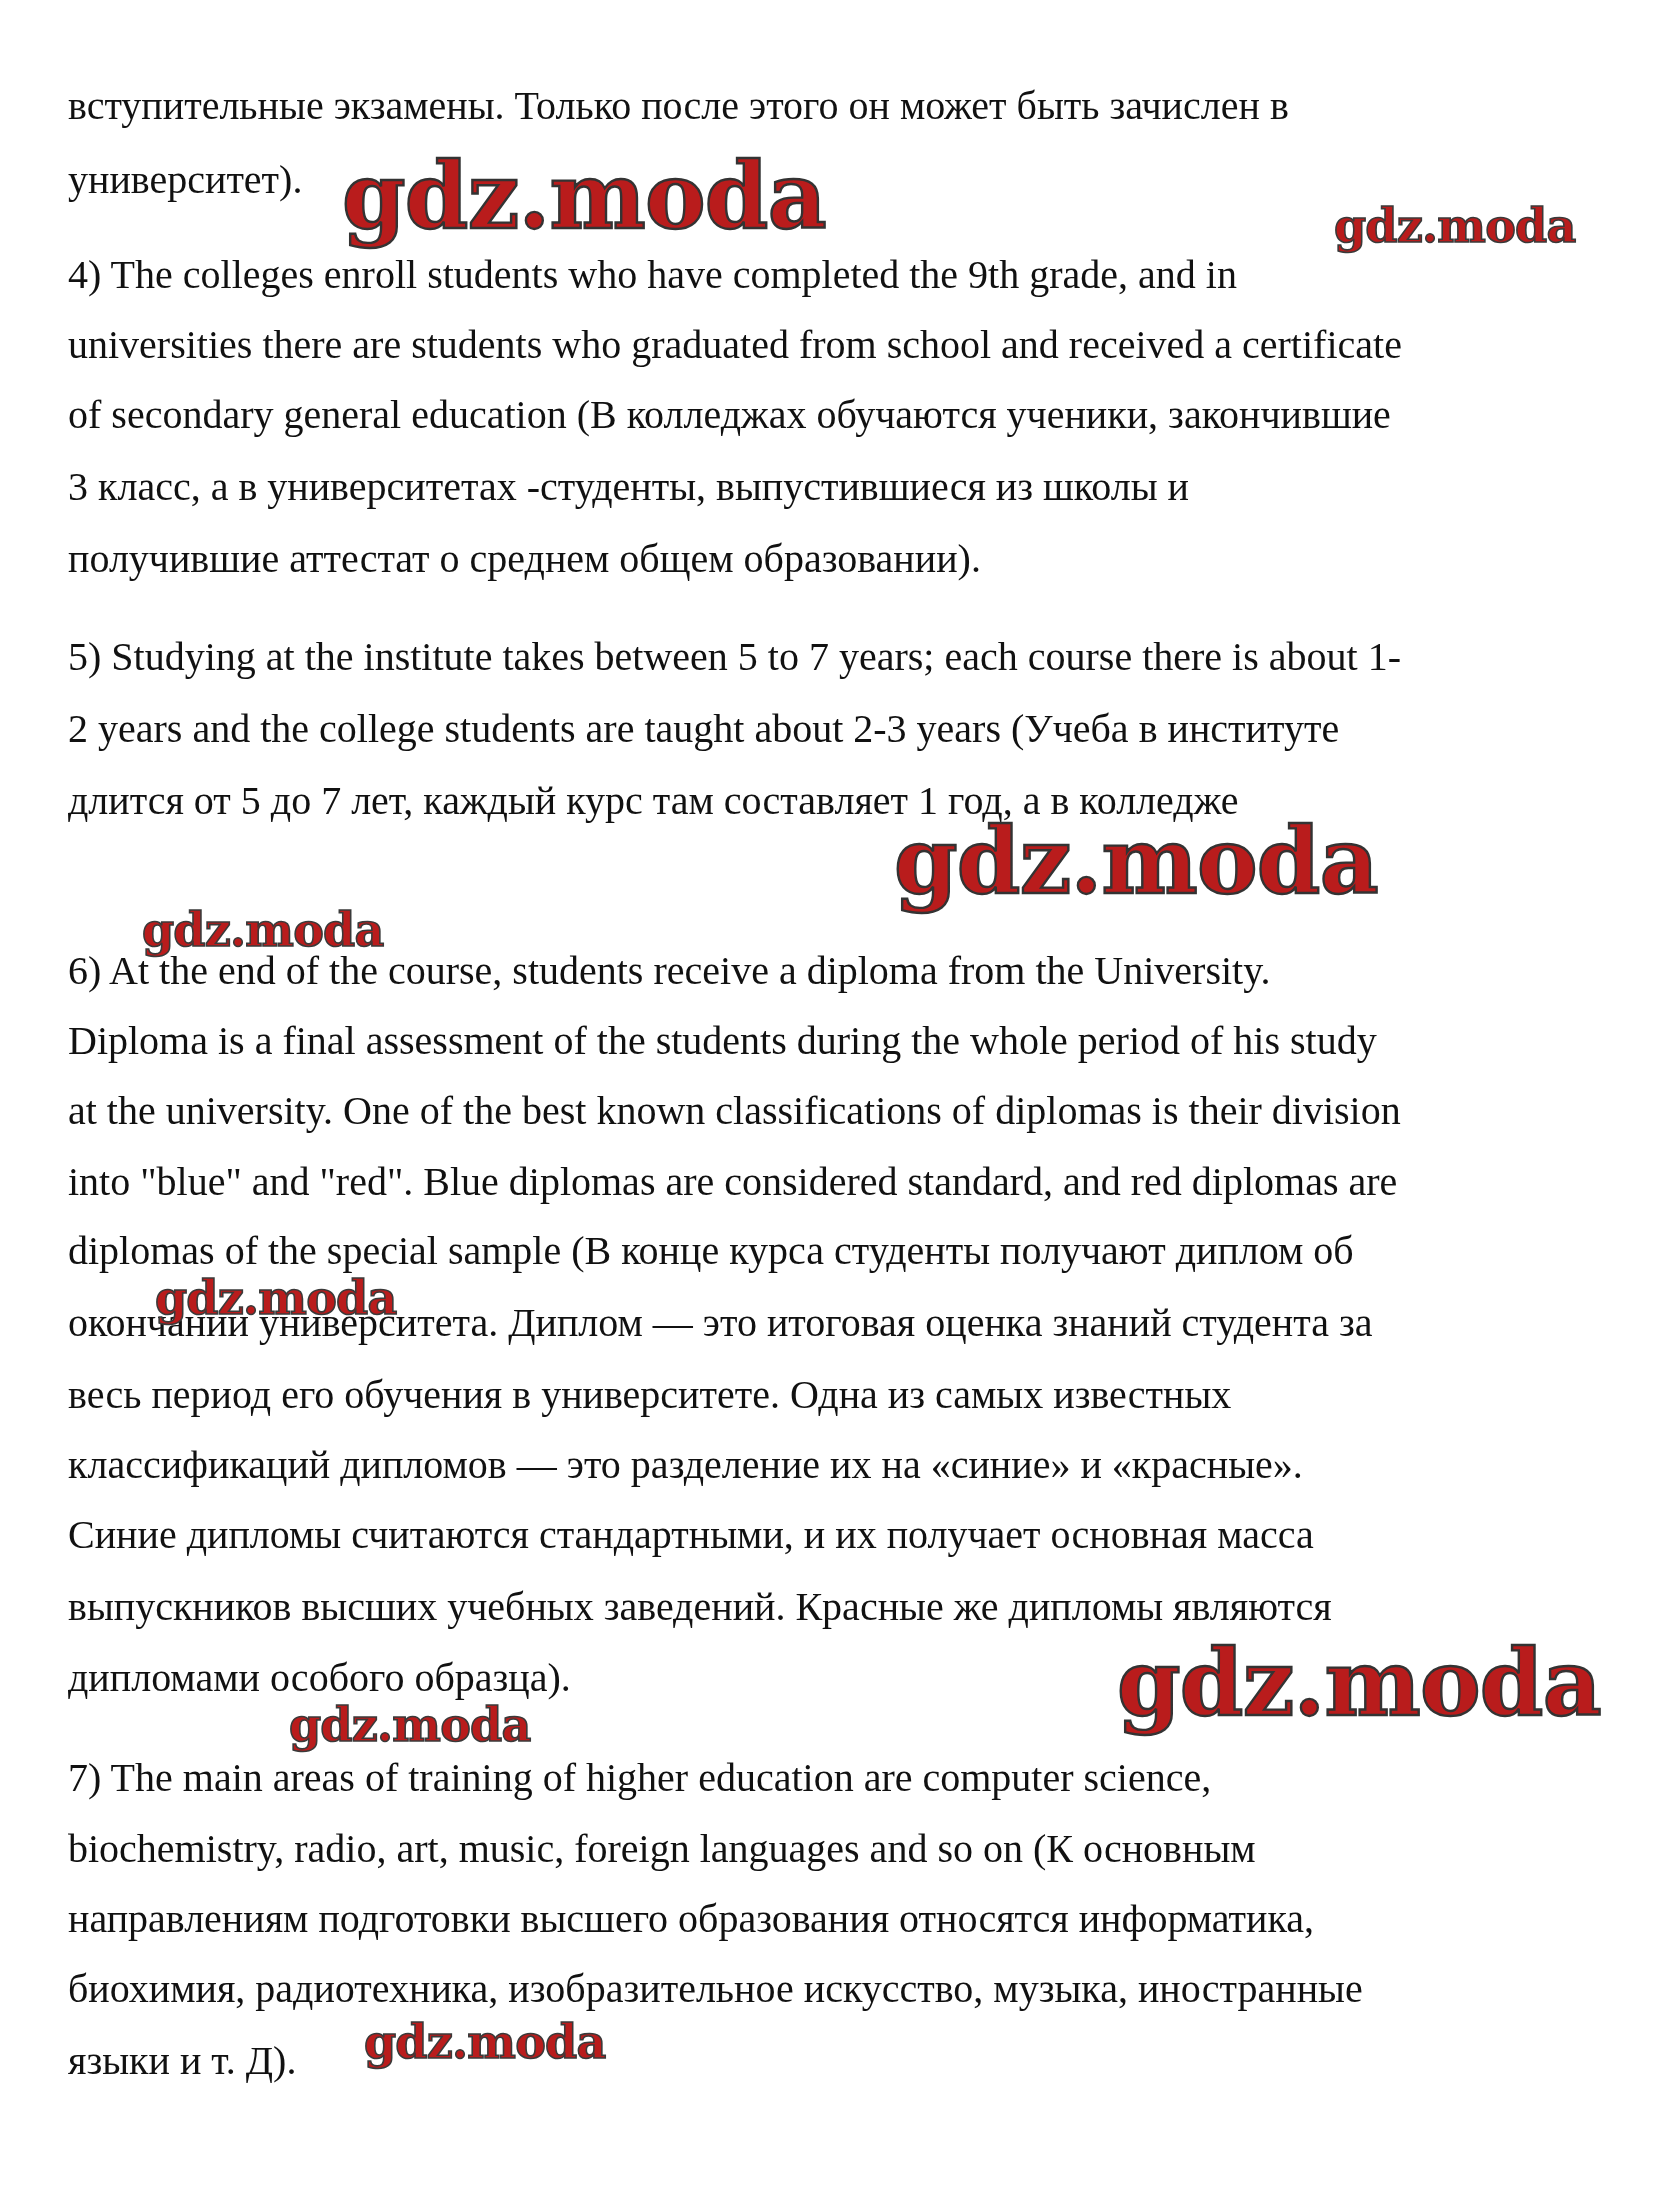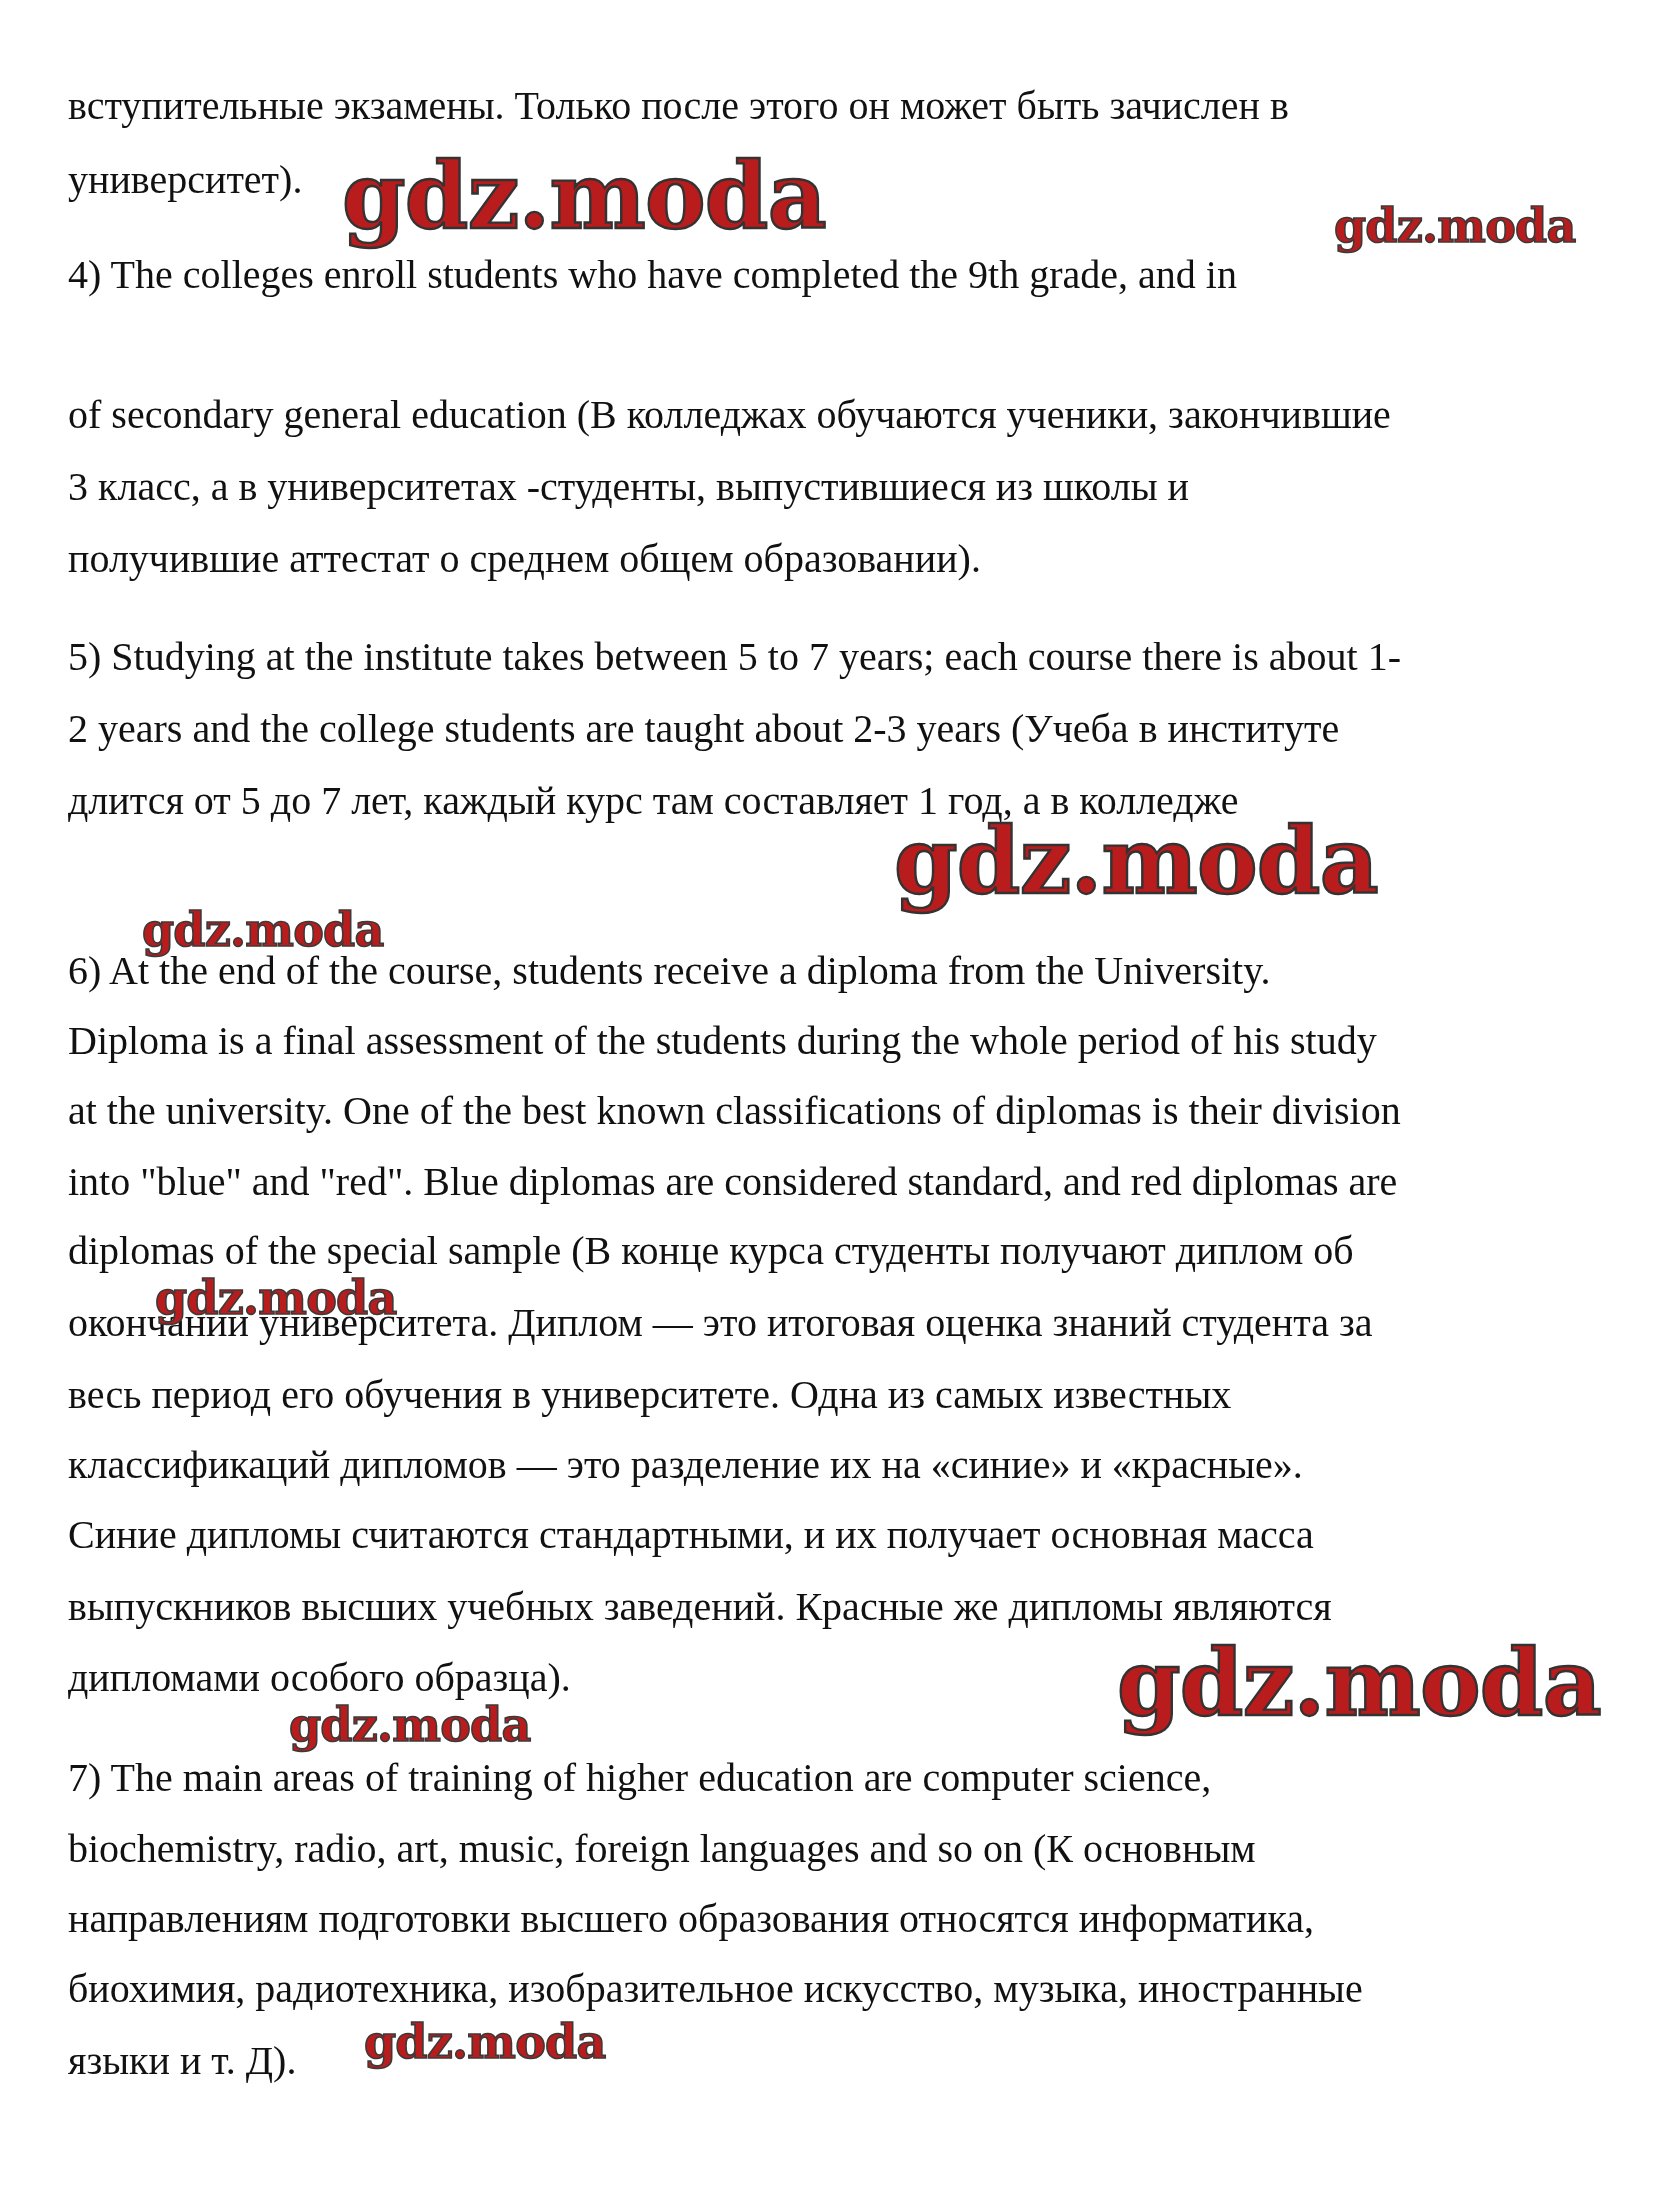--- a/index.html
+++ b/index.html
@@ -22,20 +22,21 @@
   .wm.small { font-size: 46px; line-height: 46px; }
 </style>
 </head>
 <body>
 
 <div class="page">
   <div class="line" style="top:81px">вступительные экзамены. Только после этого он может быть зачислен в</div>
   <div class="line" style="top:155px">университет).</div>
 
   <div class="line" style="top:250px">4) The colleges enroll students who have completed the 9th grade, and in</div>
+  <div class="line" style="top:320px">universities there are students who graduated from school and received a certificate</div>
   <div class="line" style="top:390px">of secondary general education (В колледжах обучаются ученики, закончившие</div>
   <div class="line" style="top:462px">3 класс, а в университетах -студенты, выпустившиеся из школы и</div>
   <div class="line" style="top:534px">получившие аттестат о среднем общем образовании).</div>
 
   <div class="line" style="top:632px">5) Studying at the institute takes between 5 to 7 years; each course there is about 1-</div>
   <div class="line" style="top:704px">2 years and the college students are taught about 2-3 years (Учеба в институте</div>
   <div class="line" style="top:776px">длится от 5 до 7 лет, каждый курс там составляет 1 год, а в колледже</div>
 
   <div class="line" style="top:946px">6) At the end of the course, students receive a diploma from the University.</div>
   <div class="line" style="top:1016px">Diploma is a final assessment of the students during the whole period of his study</div>

